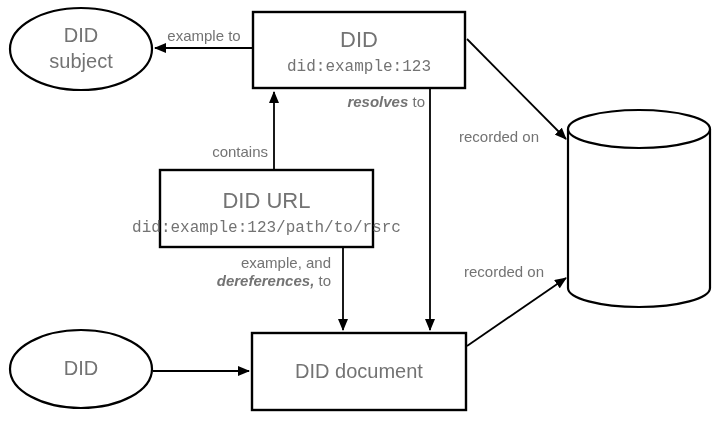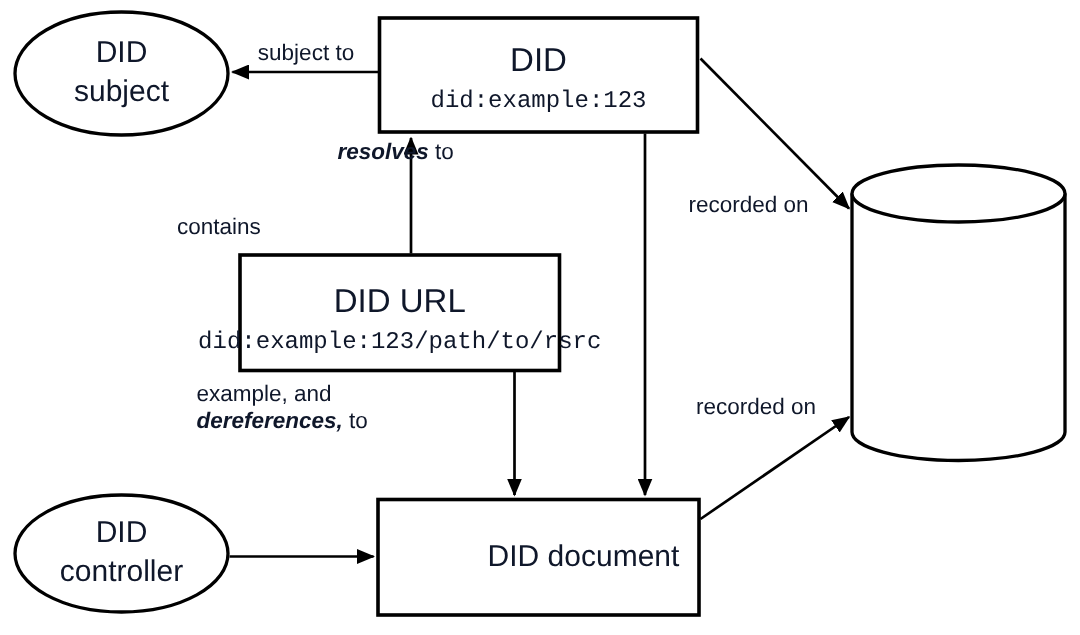--- a/index.html
+++ b/index.html
@@ -2,21 +2,21 @@
 <html><head>
 <meta charset="utf-8">
 <style>
   html, body { margin: 0; padding: 0; background: #ffffff; }
   .stage {
     position: relative;
     width: 720px;
     height: 423px;
     background: #ffffff;
     font-family: "Liberation Sans", sans-serif;
-    color: #0f172a;
+    color: #737373;
     overflow: hidden;
   }
   .layer {
     position: absolute;
     left: 0; top: 0;
     width: 720px; height: 423px;
   }
   .node-text {
     position: absolute;
     display: flex;
@@ -37,21 +37,21 @@
   }
   .box-label { font-size: 20px; }
   .registry-label { font-size: 17px; line-height: 25px; }
   .edge-label {
     position: absolute;
     font-size: 15px;
     line-height: 18px;
     white-space: nowrap;
   }
   .center { text-align: center; }
-  .right { text-align: left; }
+  .right { text-align: right; }
   .em { font-style: italic; font-weight: bold; }
 </style>
 </head>
 <body>
 
 <div class="stage">
 
   <svg class="layer" viewBox="0 0 720 423">
     <defs>
       <marker id="arrow" viewBox="0 0 12 10" refX="11" refY="5" markerWidth="12" markerHeight="10" markerUnits="userSpaceOnUse" orient="auto">
@@ -77,39 +77,38 @@
     <line x1="153" y1="371" x2="249" y2="371" stroke="#000000" stroke-width="1.8" marker-end="url(#arrow)"></line>
   </svg>
 
   <div class="node-text ellipse-label" style="left:10px; top:8px; width:142px; height:82px;">
     <span>DID</span>
     <span>subject</span>
   </div>
 
   <div class="node-text ellipse-label" style="left:10px; top:330px; width:142px; height:78px;">
     <span>DID</span>
-    <span>controller</span>
   </div>
 
   <div class="node-text" style="left:253px; top:14px; width:212px; height:74px;">
     <span class="box-title">DID</span>
     <span class="box-code">did:example:123</span>
   </div>
 
   <div class="node-text" style="left:160px; top:172px; width:213px; height:79px;">
     <span class="box-title">DID URL</span>
     <span class="box-code">did:example:123/path/to/rsrc</span>
   </div>
 
-  <div class="node-text box-label" style="left:252px; top:333px; width:214px; height:77px;padding-left:30px;">
+  <div class="node-text box-label" style="left:252px; top:333px; width:214px; height:77px;">
     <span>DID document</span>
   </div>
 
 
-  <div class="edge-label center" style="left:154px; top:27px; width:100px;">subject to</div>
+  <div class="edge-label center" style="left:154px; top:27px; width:100px;">example to</div>
 
   <div class="edge-label right" style="left:118px; top:143px; width:150px;">contains</div>
 
   <div class="edge-label right" style="left:225px; top:93px; width:200px;">
     <span class="em">resolves</span><span> to</span>
   </div>
 
   <div class="edge-label right" style="left:131px; top:254px; width:200px;">
     <div>example, and</div>
     <div>

